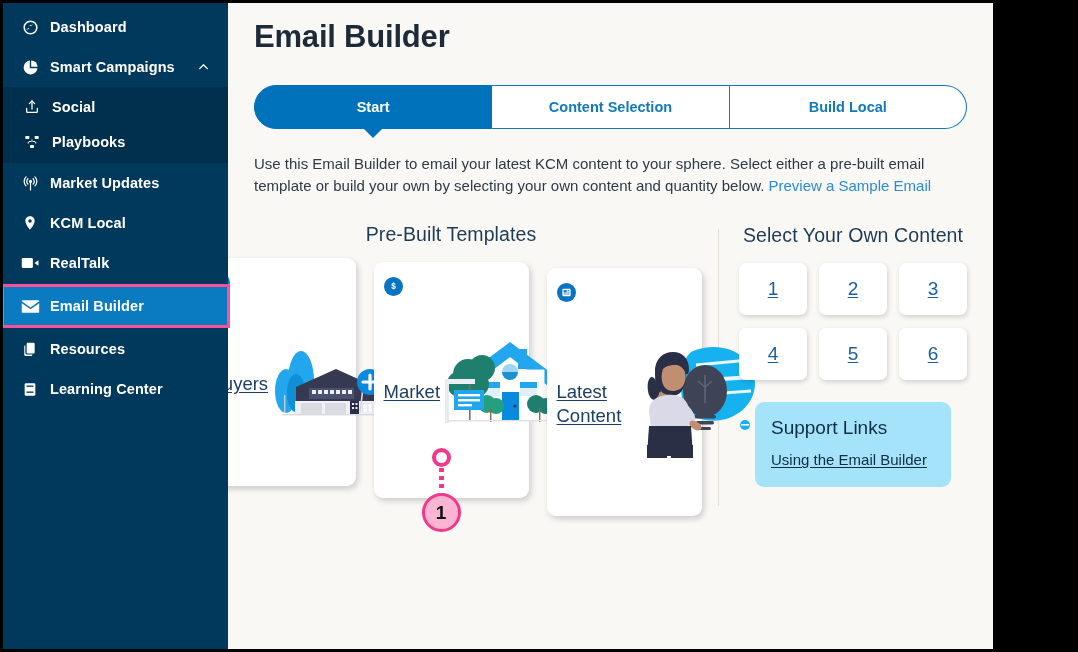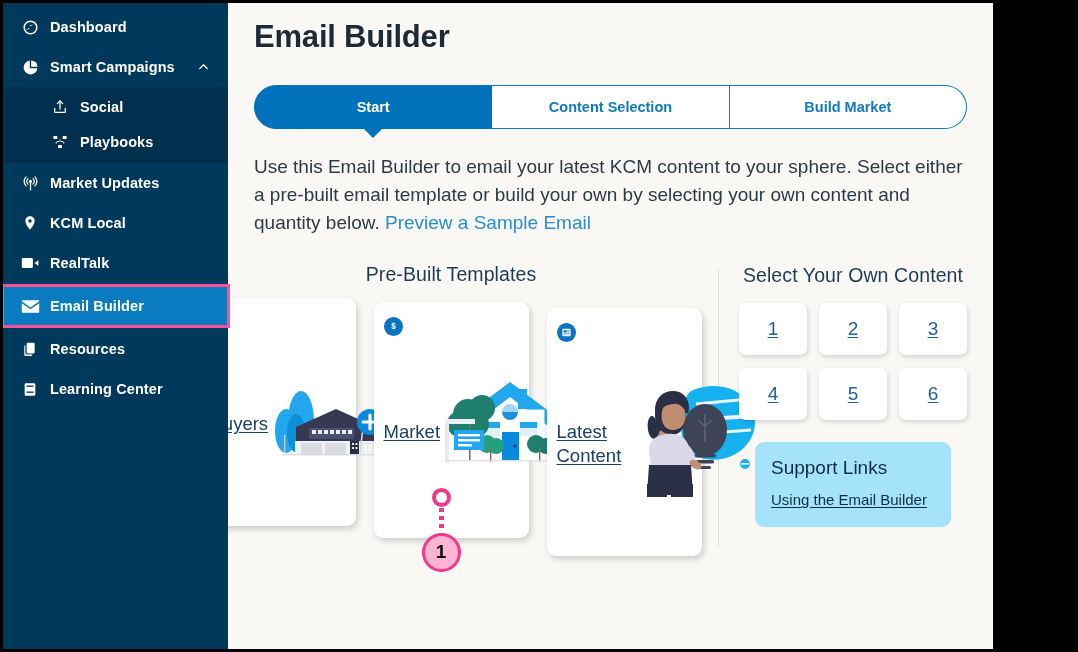--- a/index.html
+++ b/index.html
@@ -43,21 +43,21 @@
   }
   .nav-item .ico svg { display: block; }
   .nav-label { white-space: nowrap; }
   .chev {
     position: absolute; right: 18px; top: 50%;
     transform: translateY(-50%);
     width: 13px; height: 13px;
   }
   #submenu { background: #00304e; padding: 2px 0 4px 0; }
   #submenu .nav-item {
-    padding-left: 46px;
+    padding-left: 18px;
     font-weight: bold;
     font-size: 14.5px;
     height: 35px;
   }
   .nav-item.active {
     background: #0a7bc0;
     outline: 3px solid #ff4f96;
     outline-offset: -1px;
     z-index: 5;
     margin: 3px 0;
@@ -117,21 +117,21 @@
     left: 50%; bottom: -10px;
     transform: translateX(-50%);
     border-left: 11px solid transparent;
     border-right: 11px solid transparent;
     border-top: 11px solid #0072bb;
   }
 
   
   #desc {
     margin-top: 24px;
-    font-size: 19px;
+    font-size: 15px;
     line-height: 1.47;
     color: #2d3b47;
     max-width: 800px;
   }
   #desc a { color: #2a8cd6; text-decoration: none; }
 
   
   #cols {
     display: flex;
     margin-top: 26px;
@@ -401,21 +401,21 @@
     <h1 id="page-title">Email Builder</h1>
 
     <div id="tabs">
       <div class="tab active">
         <span>Start</span>
       </div>
       <div class="tab">
         <span>Content Selection</span>
       </div>
       <div class="tab">
-        <span>Build Market</span>
+        <span>Build Local</span>
       </div>
     </div>
 
     <p id="desc"><span>Use this Email Builder to email your latest KCM content to your sphere. Select either a pre-built email template or build your own by selecting your own content and quantity below. </span><a href="#">Preview a Sample Email</a></p>
 
     <div id="cols">
 
       <div id="col-left">
         <div class="col-head">Pre-Built Templates</div>
 

